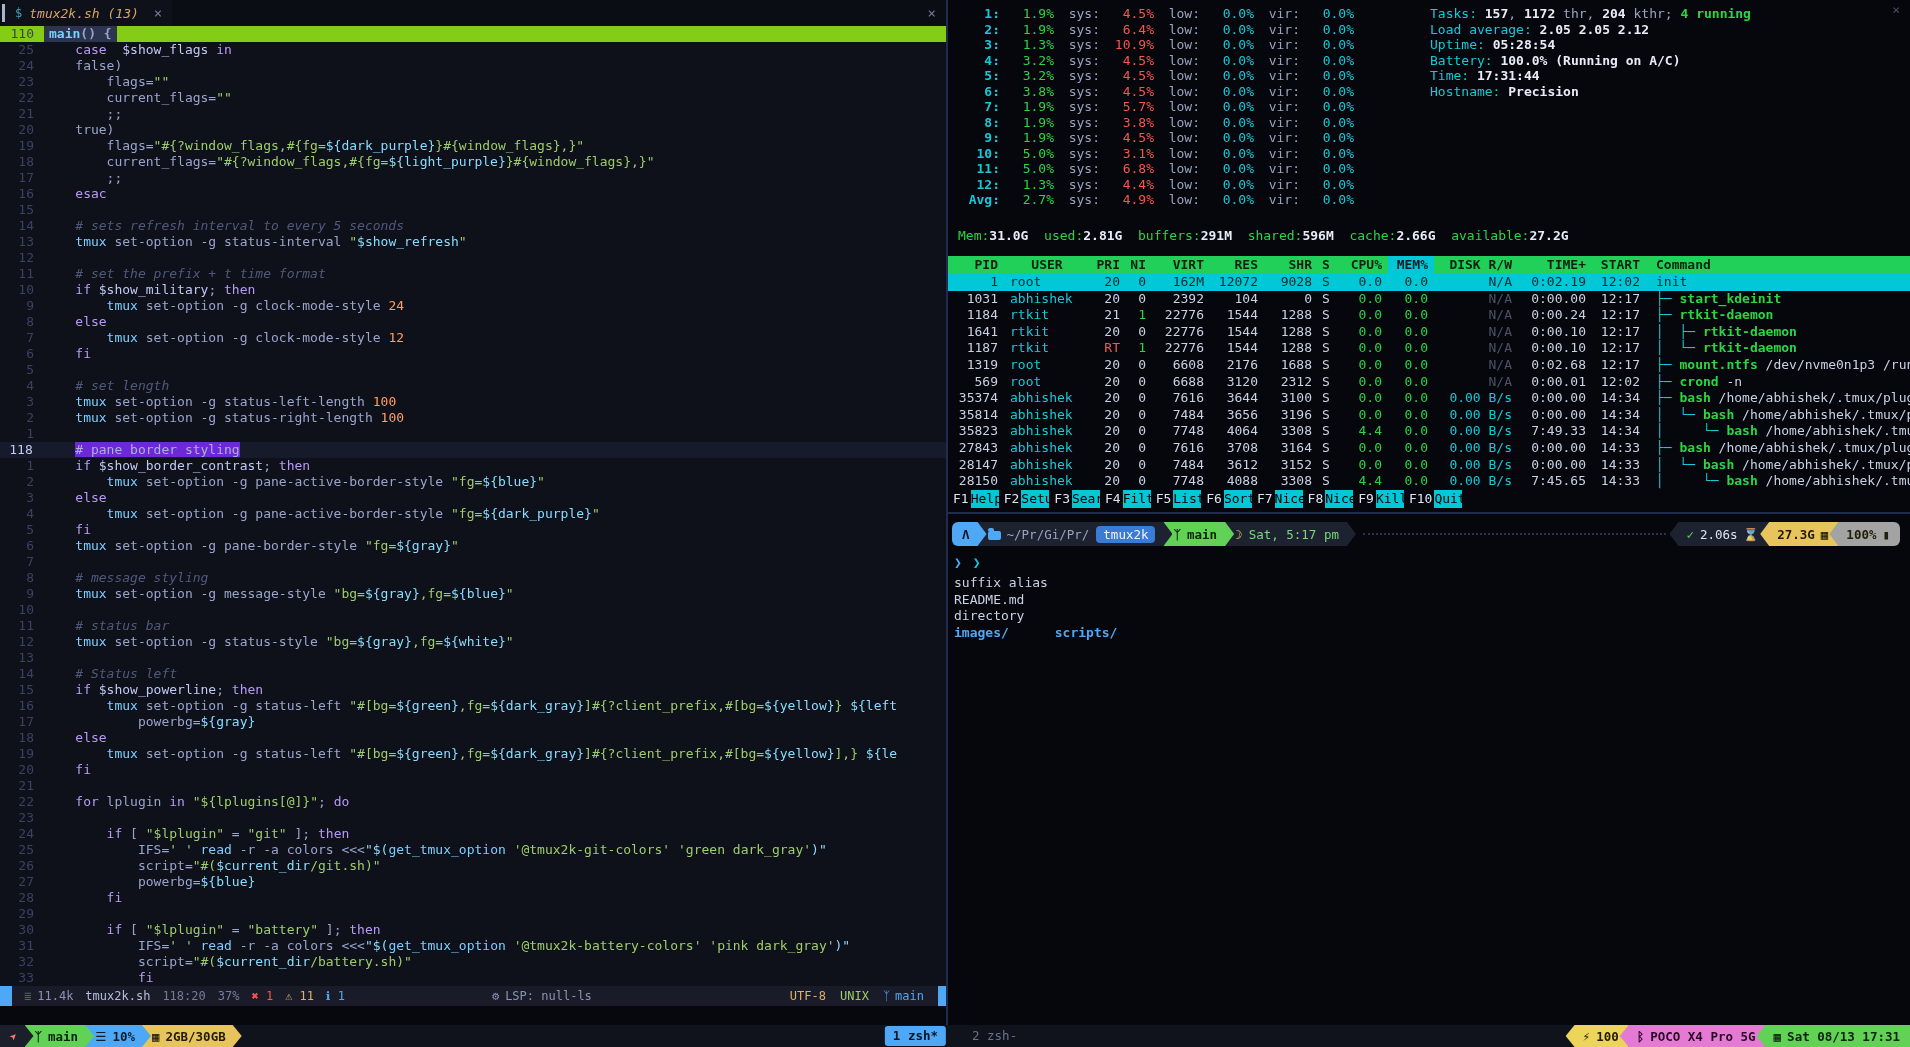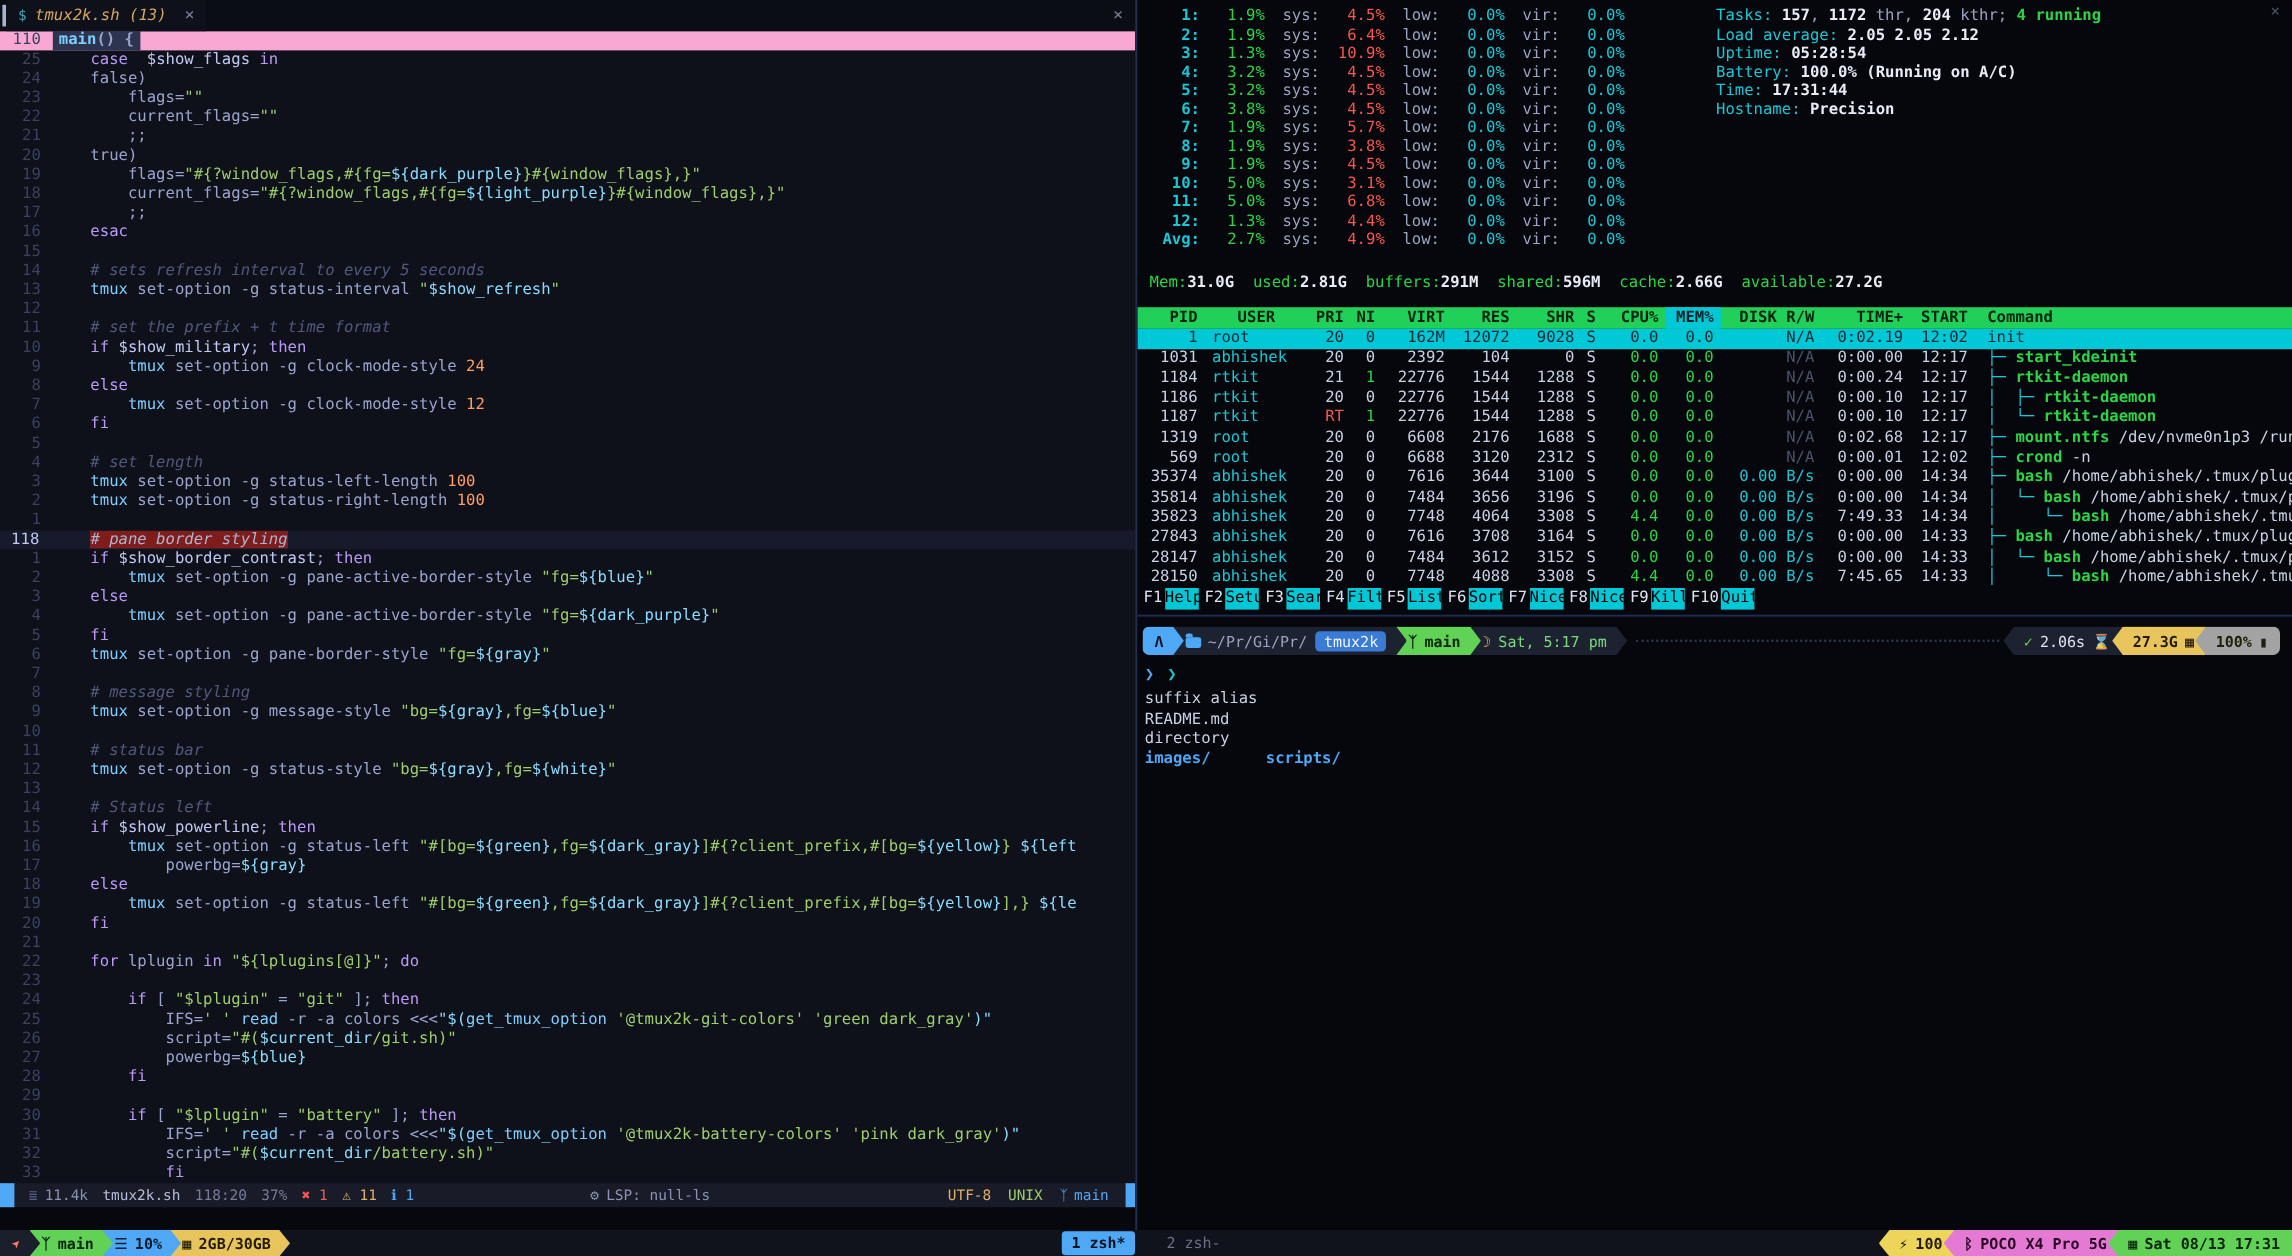--- a/index.html
+++ b/index.html
@@ -6,31 +6,31 @@
   #screen{position:relative;width:1910px;height:1047px;font-family:"DejaVu Sans Mono","DejaVu Sans",monospace;font-size:13px;color:#c9d1e3}
   
   #editor{position:absolute;left:0;top:0;width:946px;height:1025px;background:#0e101a;overflow:hidden}
   .tabline{height:26px;background:#0b0d15;display:flex;align-items:center;position:relative}
   .tab-indicator{width:3px;height:18px;background:#aab3d0;margin-left:2px;flex:none}
   .tab{display:flex;align-items:center;gap:7px;padding:0 10px;height:100%;background:#0e101a}
   .tab-ic{color:#41a6b5;font-size:12px}
   .tab-t{color:#d7a65f;font-style:italic}
   .tab-x{color:#787c99;font-size:14px;margin-left:8px;cursor:pointer}
   .tabline-x{position:absolute;right:10px;color:#787c99;font-size:14px;cursor:pointer}
-  .ctxrow{height:16px;line-height:16px;background:#f9a8d4;display:flex;white-space:pre}
+  .ctxrow{height:16px;line-height:16px;background:#84cc16;display:flex;white-space:pre}
   .ctxcode{background:#2c3450;padding:0 5px;font-weight:bold}
   .ln{display:inline-block;width:44px;text-align:right;padding-right:10px;color:#3b4261;flex:none;box-sizing:border-box}
   .ln-cur{color:#c0caf5;text-align:center;padding-left:8px}
   .code{}
   .crow{height:16px;line-height:16px;white-space:pre;overflow:hidden;display:flex}
   .crow.cur{background:#171a2b}
   .ctext{flex:1;overflow:hidden}
   .tk-d{color:#9aa5ce}.tk-k{color:#bb9af7}.tk-s{color:#9ece6a}.tk-n{color:#ff9e64}
   .tk-c{color:#51597d;font-style:italic}.tk-f{color:#7dcfff}.tk-v{color:#c0caf5}.tk-i{color:#89ddff}
-  .tk-hl{background:#7f1d1d;color:#aab3d0;font-style:italic}
+  .tk-hl{background:#6d28d9;color:#aab3d0;}
   .statusline{height:20px;background:#191c28;display:flex;align-items:center;font-size:12px;color:#787c99;position:relative}
   .sl-left{display:flex;align-items:center;gap:12px}
   .sl-block{width:12px;height:20px;background:#4fa8f5;flex:none}
   .sl-ic{color:#565f89}.sl-size{color:#8b93b3;margin-left:-6px}
   .sl-file{color:#b6bdda}
   .sl-diag-e{color:#f7564e}.sl-diag-w{color:#e0af68}.sl-diag-i{color:#4fa8f5}
   .sl-center{position:absolute;left:52%;display:flex;gap:6px;color:#8b93b3}
   .sl-right{position:absolute;right:0;display:flex;gap:14px;align-items:center}
   .sl-enc{color:#e0af68}.sl-eol{color:#9ece6a}.sl-branch{color:#4fa8f5;display:flex;gap:5px}
   .sl-endblock{width:8px;height:20px;background:#4fa8f5}
@@ -311,21 +311,21 @@
             <span class="pcell col6 c-w">1288</span>
             <span class="pcell col7 c-w">S</span>
             <span class="pcell col8 c-g">0.0</span>
             <span class="pcell col9 c-g">0.0</span>
             <span class="pcell col10 c-dim">N/A</span>
             <span class="pcell col11 c-w">0:00.24</span>
             <span class="pcell col12 c-w">12:17</span>
             <span class="pcell colcmd"><span class="cmd-tree">├─ </span><span class="cmd-bin">rtkit-daemon</span></span>
           </div>
           <div class="prow pgrid">
-            <span class="pcell col0 c-w">1186</span>
+            <span class="pcell col0 c-w">1641</span>
             <span class="pcell col1 c-cy">rtkit</span>
             <span class="pcell col2 c-w">20</span>
             <span class="pcell col3 c-w">0</span>
             <span class="pcell col4 c-w">22776</span>
             <span class="pcell col5 c-w">1544</span>
             <span class="pcell col6 c-w">1288</span>
             <span class="pcell col7 c-w">S</span>
             <span class="pcell col8 c-g">0.0</span>
             <span class="pcell col9 c-g">0.0</span>
             <span class="pcell col10 c-dim">N/A</span>

